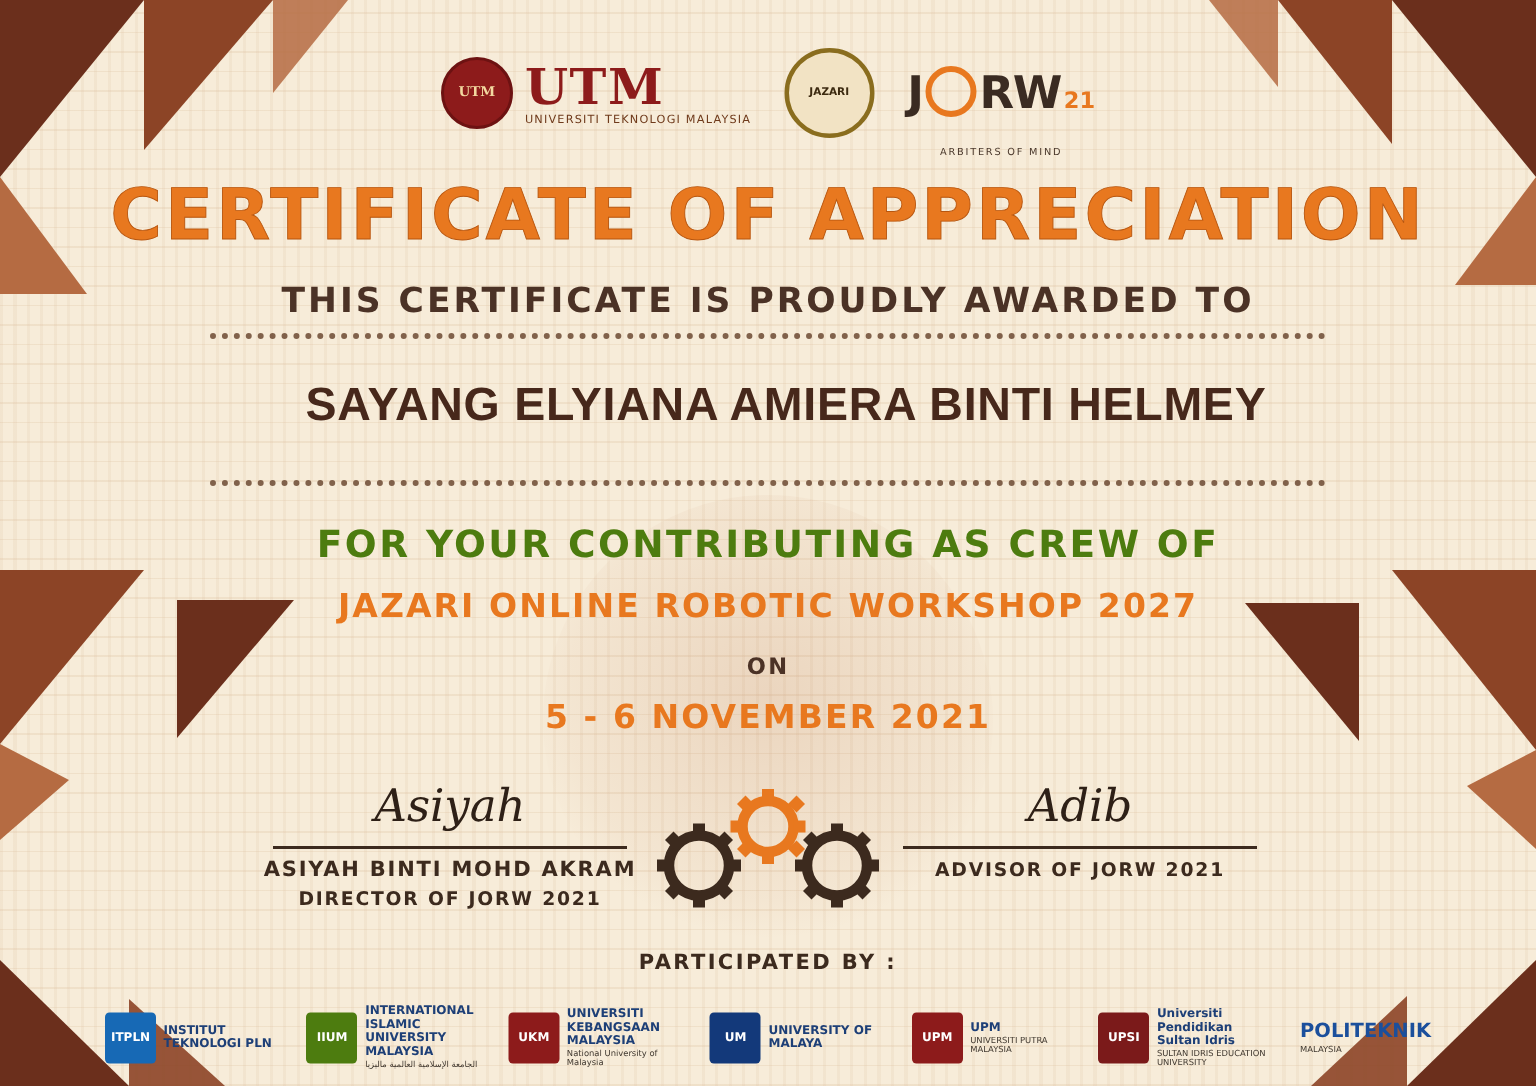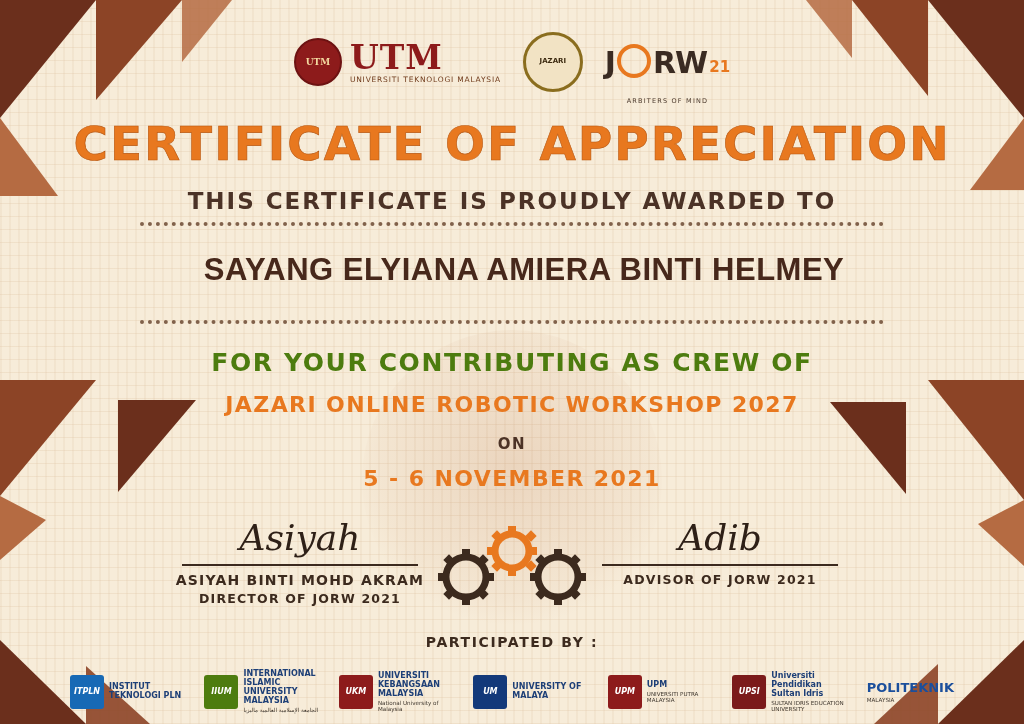--- a/index.html
+++ b/index.html
@@ -191,21 +191,21 @@
     position: absolute;
     width: 260px;
     text-align: center;
   }
   .sig.left { left: 170px; top: 512px; }
   .sig.right { left: 590px; top: 512px; }
   .sig-script {
     height: 52px;
     font-family: "DejaVu Serif", serif;
     font-style: italic;
-    font-size: 36px;
+    font-size: 30px;
     color: #2e2017;
     line-height: 52px;
   }
   .sig-rule {
     border-top: 2px solid #3c2a1e;
     margin: 0 12px 6px 12px;
   }
   .sig-name {
     font-size: 14px;
     font-weight: bold;
@@ -256,21 +256,20 @@
     height: 48px;
   }
   .p-mark {
     width: 34px; height: 34px;
     flex: none;
     display: flex; align-items: center; justify-content: center;
     font-size: 8px; font-weight: bold; color: #fff;
     border-radius: 3px;
     text-align: center;
     line-height: 1;
-    font-style: italic;
   }
   .p-text {
     font-size: 8px;
     line-height: 1.12;
     font-weight: bold;
     color: #1d3f77;
     max-width: 92px;
   }
   .p-text .p-sub {
     font-size: 5.6px;

